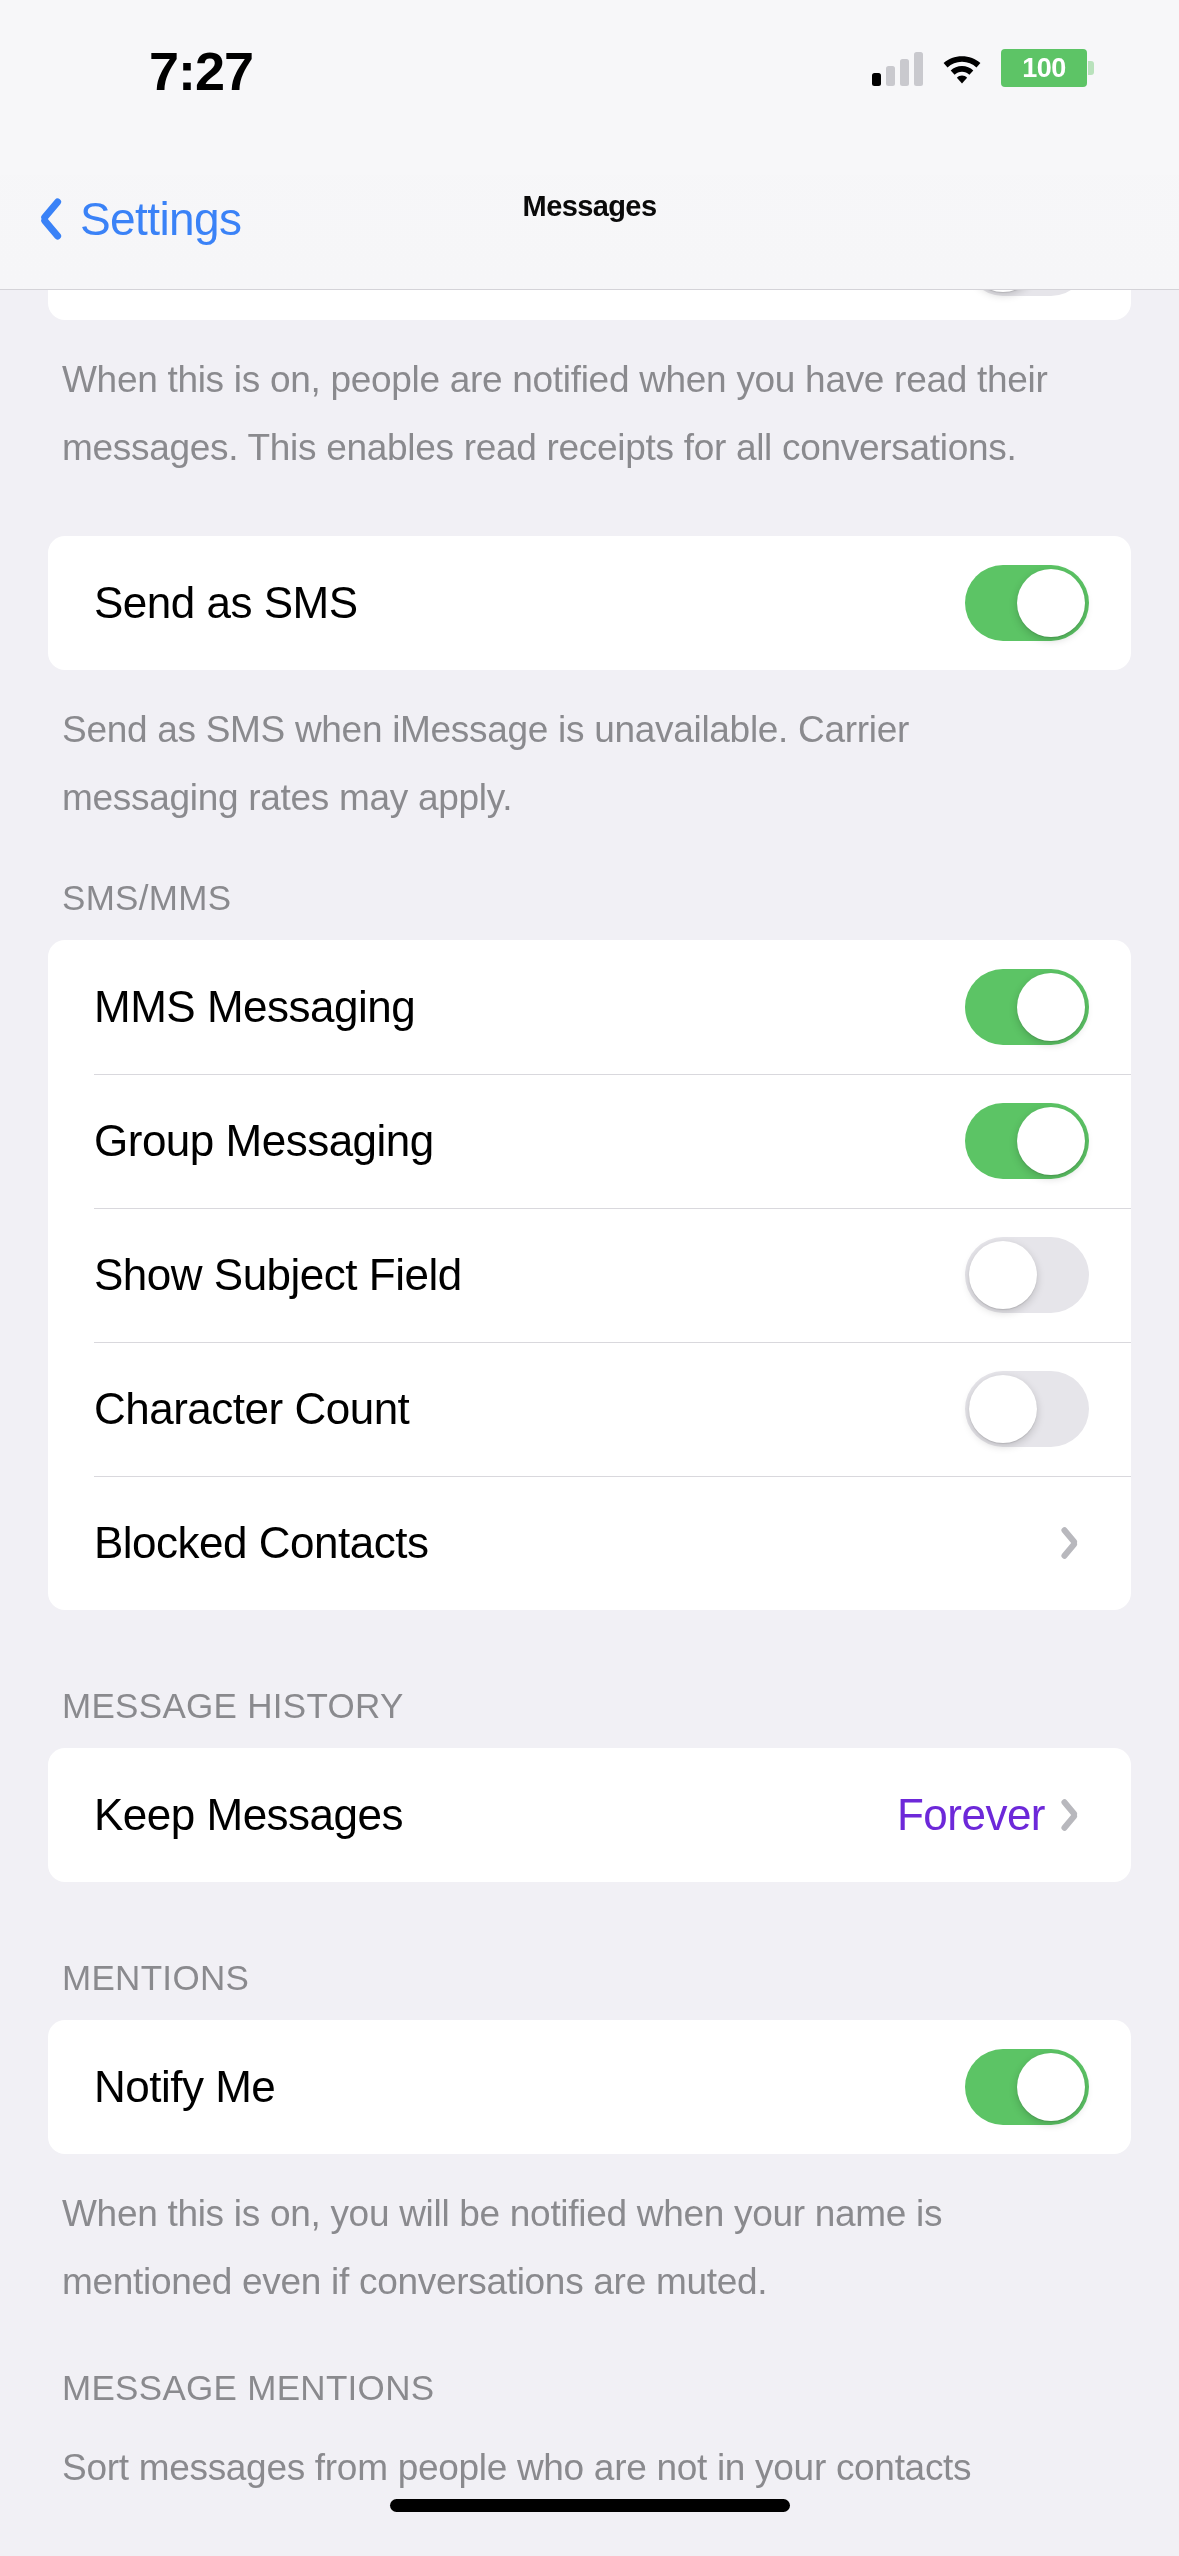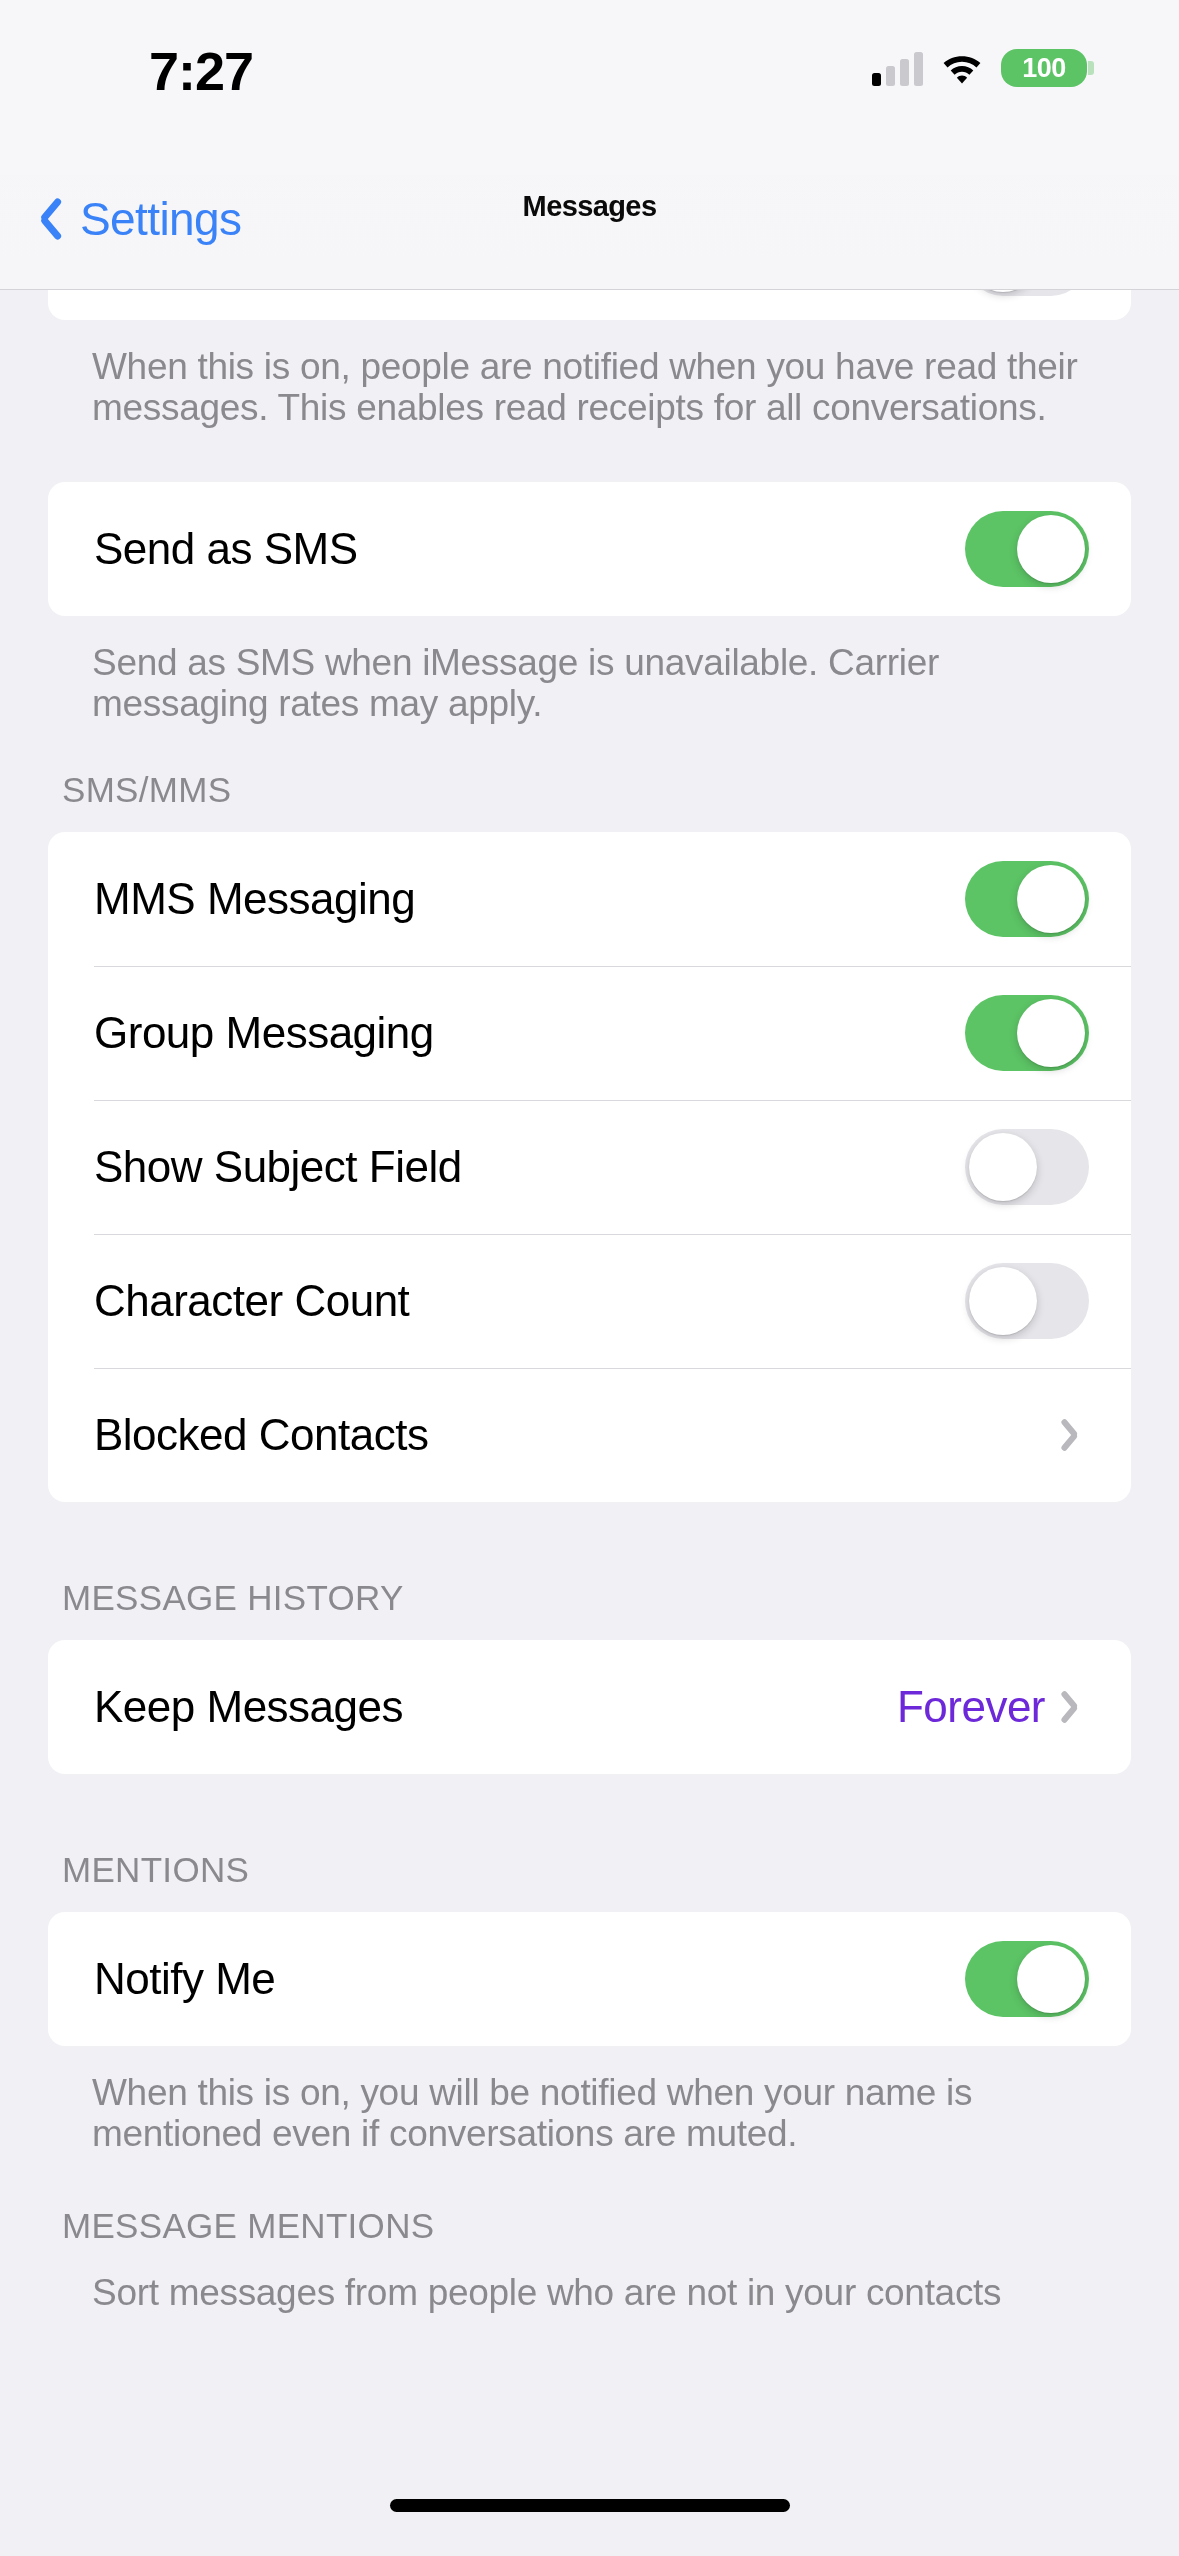--- a/index.html
+++ b/index.html
@@ -24,21 +24,21 @@
   .sb-right{ position:absolute; right:92px; top:44px; display:flex; align-items:center; gap:17px; height:48px; }
   .cell{ display:flex; align-items:flex-end; gap:5px; height:36px; }
   .cell i{ display:block; width:9px; border-radius:2.5px; background:#C9C9CE; }
   .cell i.on{ background:#000; }
   .cell i:nth-child(1){ height:13px; }
   .cell i:nth-child(2){ height:20px; }
   .cell i:nth-child(3){ height:27px; }
   .cell i:nth-child(4){ height:34px; }
   .wifi{ width:44px; height:34px; position:relative; }
   .batt{
-    height:38px; min-width:86px; border-radius:16px; background:#5DC466;
+    height:38px; min-width:86px; border-radius:4px; background:#5DC466;
     display:flex; align-items:center; justify-content:center;
     color:#fff; font-size:27px; font-weight:700; padding:0 9px; letter-spacing:-0.5px;
     position:relative;
   }
   .batt:after{
     content:""; position:absolute; right:-7px; top:12px; width:6px; height:14px;
     background:#B9E2BC; border-radius:0 3px 3px 0;
   }
 
   
@@ -95,21 +95,21 @@
   
   .chev{ width:22px; height:40px; position:relative; flex:none; }
   .chev:before,.chev:after{
     content:""; position:absolute; left:6px; width:6px; height:21px;
     background:#B8B8BD; border-radius:3px;
   }
   .chev:before{ top:0; transform:rotate(-40deg); transform-origin:bottom center; }
   .chev:after{ top:19px; transform:rotate(40deg); transform-origin:top center; }
 
   .footer-text{
-    margin:26px 60px 0 92px; font-size:37px; line-height:41px;
+    margin:26px 60px 0 62px; font-size:37px; line-height:68px;
     color:#8A8A8E; letter-spacing:-0.3px; max-width:1000px;
   }
   .section-header{
     margin:0 60px 22px 62px; font-size:35px; color:#8A8A8E; letter-spacing:0.3px;
   }
 
   
   .home-ind{
     position:absolute; left:50%; transform:translateX(-50%); bottom:44px;
     width:400px; height:13px; border-radius:7px; background:#000; z-index:25;

